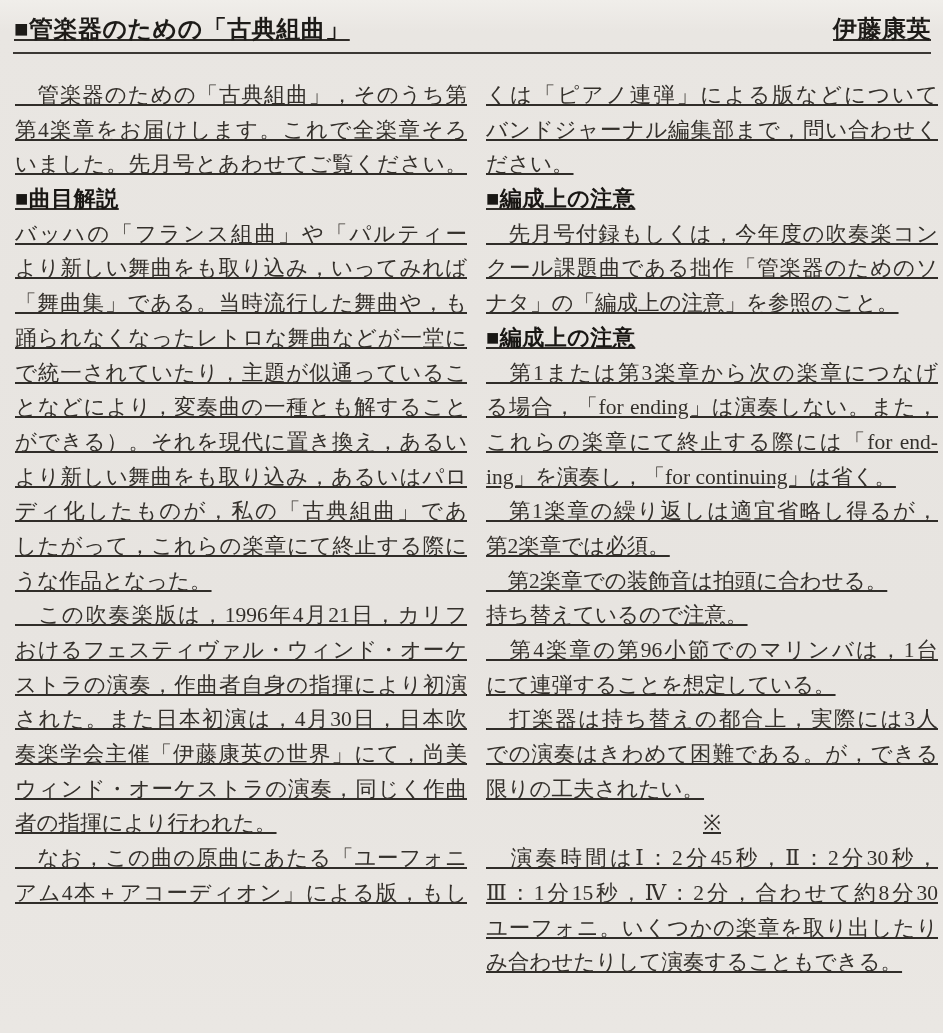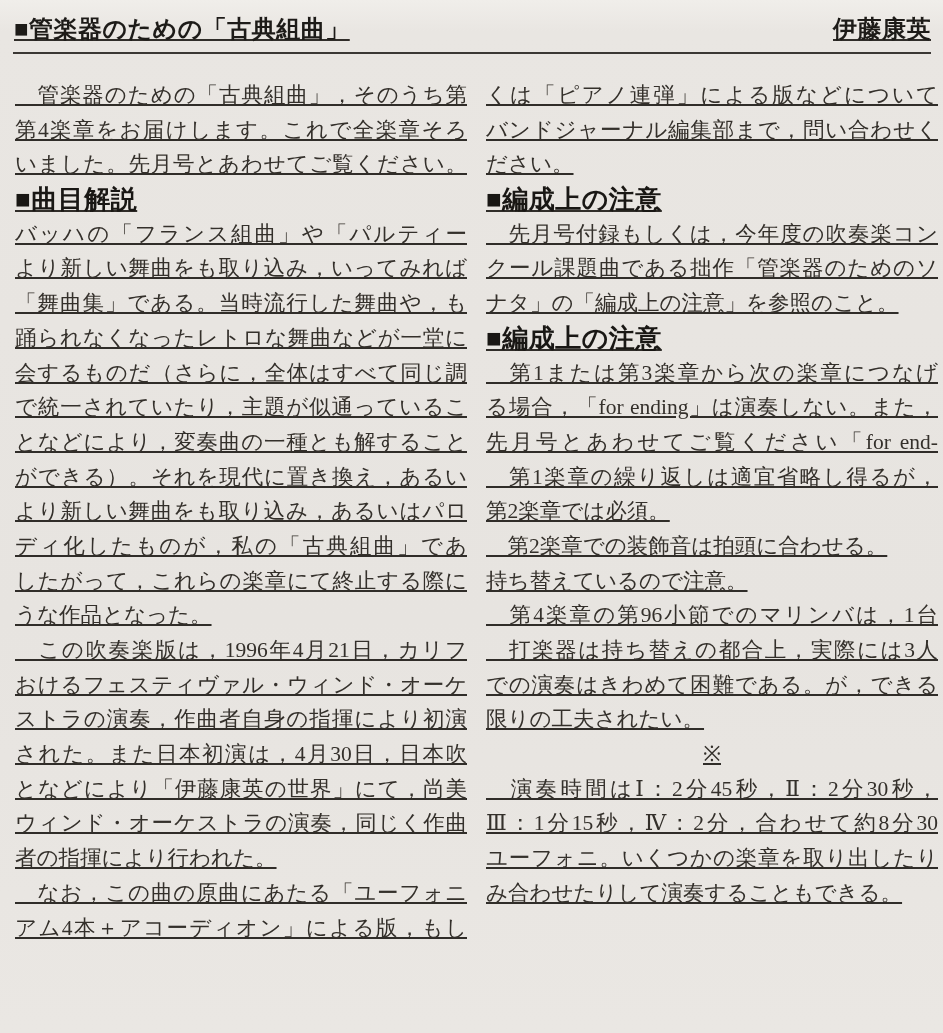--- a/index.html
+++ b/index.html
@@ -66,21 +66,21 @@
     text-align: left;
     text-align-last: left;
   }
   .line.center {
     text-align: center;
     text-align-last: center;
   }
   .line.heading {
     font-family: "Liberation Sans", "DejaVu Sans", sans-serif;
     font-weight: 700;
-    font-size: 26px;
+    font-size: 22px;
     color: #191714;
     text-align: left;
     text-align-last: left;
     letter-spacing: 0.5px;
   }
 </style>
 </head>
 <body>
 
 <div class="page">
@@ -92,55 +92,56 @@
   <div class="columns">
     <div class="col">
         <div class="line">　管楽器のための「古典組曲」，そのうち第3，</div>
         <div class="line">第4楽章をお届けします。これで全楽章そろ</div>
         <div class="line">いました。先月号とあわせてご覧ください。</div>
         <div class="line heading">■曲目解説</div>
         <div class="line">バッハの「フランス組曲」や「パルティータ」</div>
         <div class="line">より新しい舞曲をも取り込み，いってみれば</div>
         <div class="line">「舞曲集」である。当時流行した舞曲や，もう</div>
         <div class="line">踊られなくなったレトロな舞曲などが一堂に</div>
-        <div class="line">会するものだ（さらに，全体はすべて同じ調</div>
         <div class="line">で統一されていたり，主題が似通っているこ</div>
         <div class="line">となどにより，変奏曲の一種とも解すること</div>
         <div class="line">ができる）。それを現代に置き換え，あるいは</div>
         <div class="line">より新しい舞曲をも取り込み，あるいはパロ</div>
         <div class="line">ディ化したものが，私の「古典組曲」である。</div>
         <div class="line">したがって，これらの楽章にて終止する際には</div>
         <div class="line end">うな作品となった。</div>
         <div class="line">　この吹奏楽版は，1996年4月21日，カリフ</div>
         <div class="line">おけるフェスティヴァル・ウィンド・オーケ</div>
         <div class="line">ストラの演奏，作曲者自身の指揮により初演</div>
         <div class="line">された。また日本初演は，4月30日，日本吹</div>
-        <div class="line">となどにより「伊藤康英の世界」にて，尚美</div>
+        <div class="line">奏楽学会主催「伊藤康英の世界」にて，尚美</div>
         <div class="line">ウィンド・オーケストラの演奏，同じく作曲</div>
         <div class="line end">者の指揮により行われた。</div>
         <div class="line">　なお，この曲の原曲にあたる「ユーフォニ</div>
         <div class="line">アム4本＋アコーディオン」による版，もし</div>
       </div>
     <div class="col">
         <div class="line">くは「ピアノ連弾」による版などについては，</div>
         <div class="line">バンドジャーナル編集部まで，問い合わせく</div>
         <div class="line end">ださい。</div>
         <div class="line heading">■編成上の注意</div>
         <div class="line">　先月号付録もしくは，今年度の吹奏楽コン</div>
         <div class="line">クール課題曲である拙作「管楽器のためのソ</div>
         <div class="line end">ナタ」の「編成上の注意」を参照のこと。</div>
         <div class="line heading">■編成上の注意</div>
         <div class="line">　第1または第3楽章から次の楽章につなげ</div>
         <div class="line">る場合，「for ending」は演奏しない。また，</div>
-        <div class="line">先月号とあわせてご覧ください「for end-</div>
+        <div class="line">これらの楽章にて終止する際には「for end-</div>
+        <div class="line end">ing」を演奏し，「for continuing」は省く。</div>
         <div class="line">　第1楽章の繰り返しは適宜省略し得るが，</div>
         <div class="line end">第2楽章では必須。</div>
         <div class="line end">　第2楽章での装飾音は拍頭に合わせる。</div>
         <div class="line end">持ち替えているので注意。</div>
         <div class="line">　第4楽章の第96小節でのマリンバは，1台</div>
+        <div class="line end">にて連弾することを想定している。</div>
         <div class="line">　打楽器は持ち替えの都合上，実際には3人</div>
         <div class="line">での演奏はきわめて困難である。が，できる</div>
         <div class="line end">限りの工夫されたい。</div>
         <div class="line center">※</div>
         <div class="line">　演奏時間はⅠ：2分45秒，Ⅱ：2分30秒，</div>
         <div class="line">Ⅲ：1分15秒，Ⅳ：2分，合わせて約8分30</div>
         <div class="line">ユーフォニ。いくつかの楽章を取り出したり組</div>
         <div class="line end">み合わせたりして演奏することもできる。</div>
       </div>
   </div>

